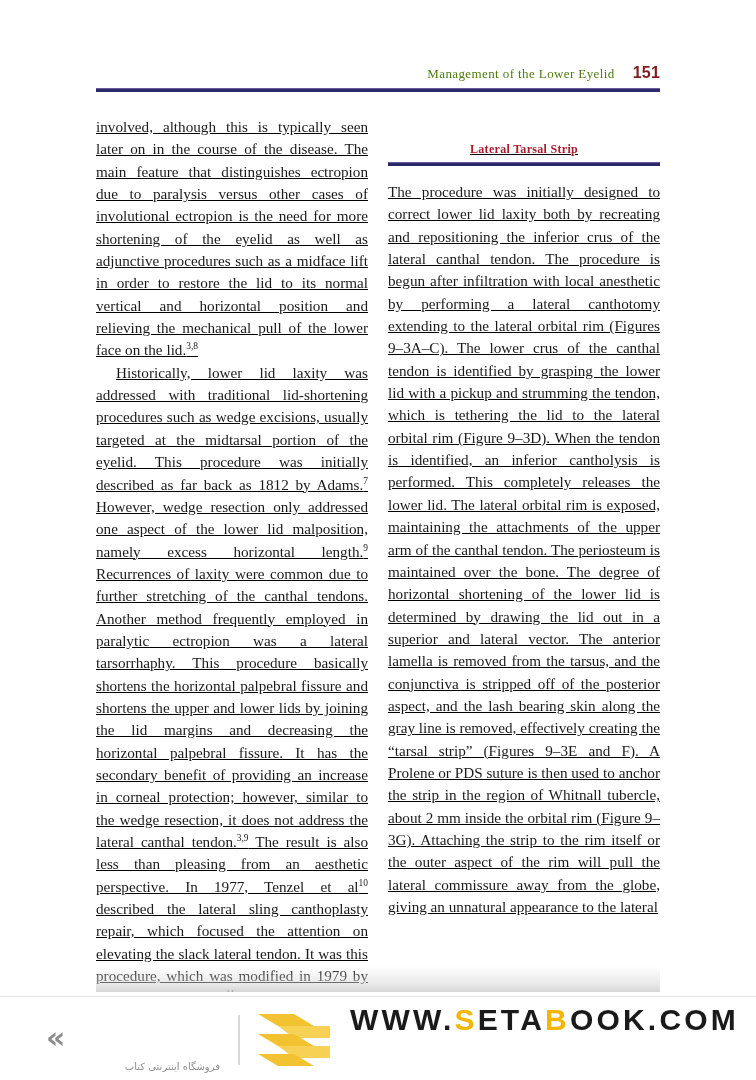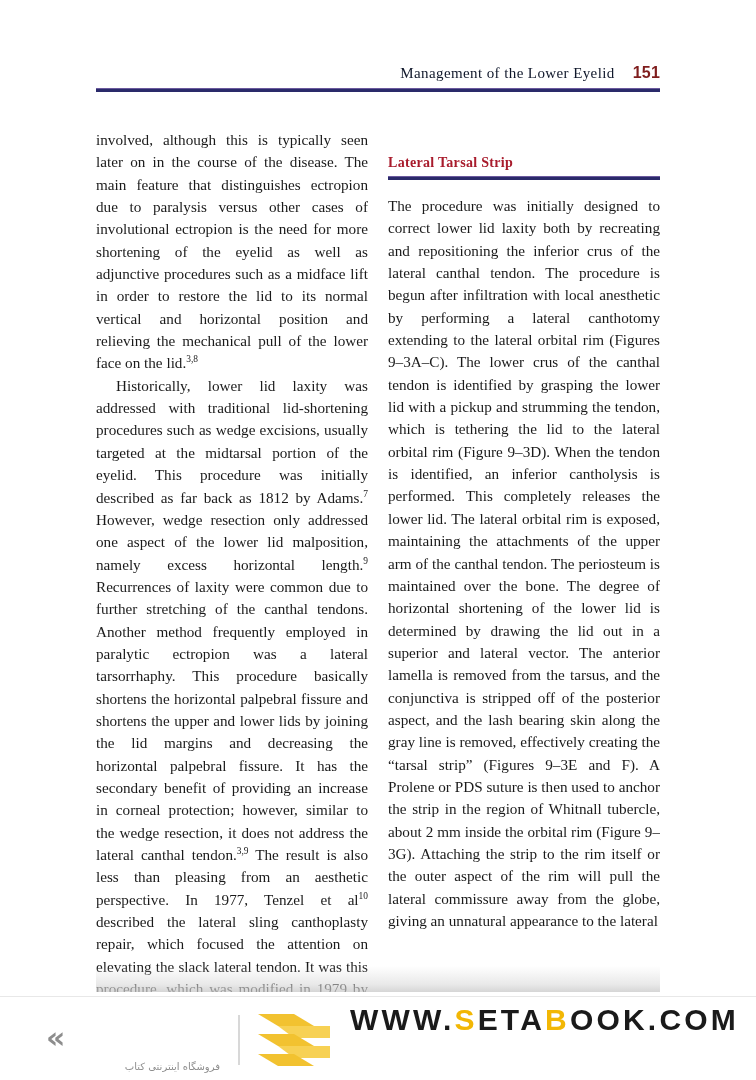--- a/index.html
+++ b/index.html
@@ -23,23 +23,23 @@
     top: 64px;
     width: 564px;
     text-align: right;
     color: #231f20;
   }
   .header-inner {
     display: inline-block;
     white-space: nowrap;
   }
   .header-title {
-    font-size: 15px;
+    font-size: 13px;
     letter-spacing: 0.4px;
-    color: #0f172a;
+    color: #4d7c0f;
   }
   .header-pageno {
     font-family: "Liberation Sans", sans-serif;
     font-weight: bold;
     font-size: 16px;
     color: #7f1d1d;
     margin-left: 14px;
     letter-spacing: 0.2px;
   }
   .header-rule {
@@ -56,24 +56,25 @@
   .columns {
     position: absolute;
     left: 96px;
     top: 112px;
     width: 564px;
     height: 880px;
     overflow: hidden;
   }
   .col {
     position: absolute;
-    top: 17px;
+    top: 4px;
     width: 272px;
     height: 880px;
     overflow: hidden;
+    text-decoration: underline;
   }
   .col-left  { left: 0; }
   .col-right { left: 292px; }
 
   .col p {
     margin: 0;
     font-size: 15.2px;
     line-height: 22.35px;
     text-align: justify;
     text-justify: inter-word;
@@ -84,25 +85,25 @@
 
   sup {
     font-size: 0.62em;
     vertical-align: super;
     line-height: 0;
   }
 
   
   .section-head {
     margin-top: 26px;
-    text-align: left;
+    text-align: center;
     color: #a81b2c;
     font-family: "Liberation Serif", serif;
     font-weight: bold;
-    font-size: 14px;
+    font-size: 12px;
     letter-spacing: 0.3px;
   }
   .section-rule {
     margin-top: 5px;
     margin-bottom: 15px;
     height: 3px;
     background: #2a2a6a;
     border-top: 1px solid #6b5a9e;
   }
 

